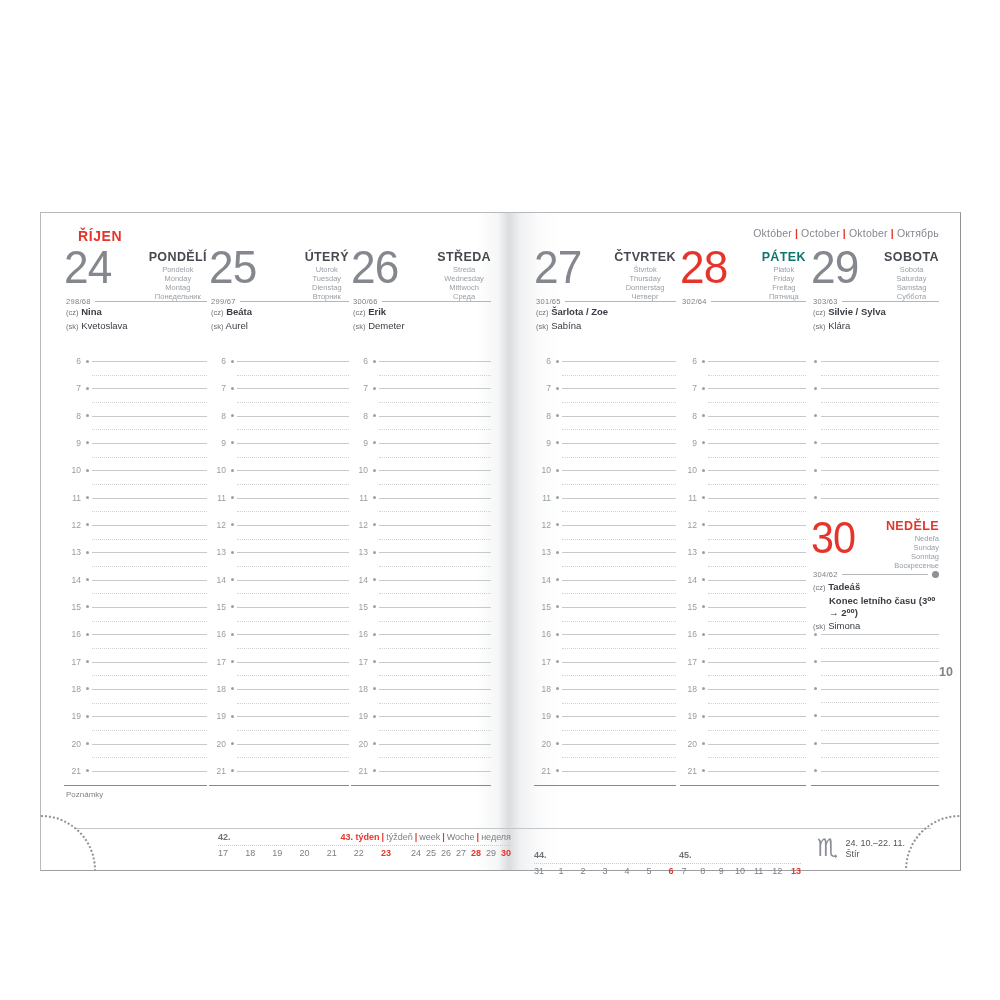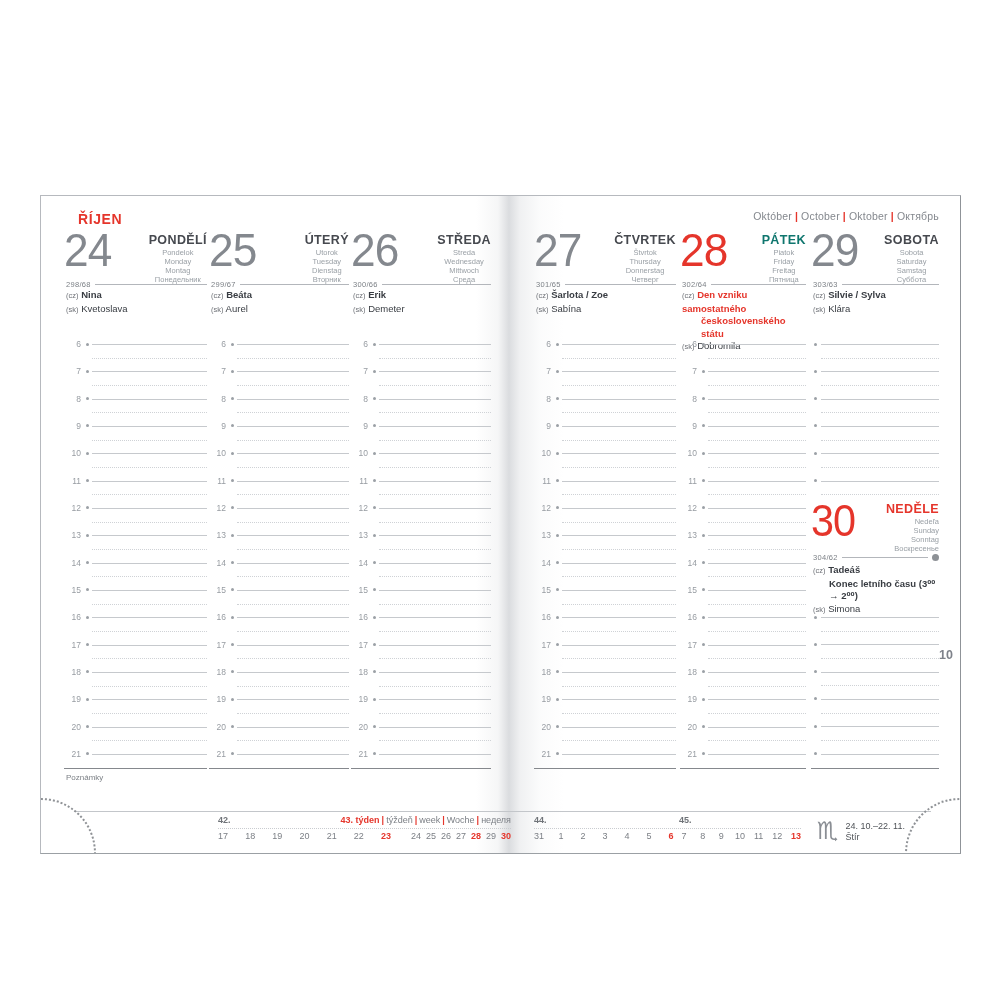--- a/index.html
+++ b/index.html
@@ -1,21 +1,21 @@
 <!DOCTYPE html>
 <html><head>
 <meta charset="utf-8">
 <style>
   :root{
     --red:#e5352b; --ink:#383c42; --num-gray:#84888e; --sub-gray:#9aa0a6;
     --line:#c6c9cd; --dotline:#cfd2d6; --rule:#b3b6bb; --darkrule:#85888d;
   }
   *{margin:0;padding:0;box-sizing:border-box}
   html,body{width:1000px;height:1000px;background:#fff;font-family:"Liberation Sans","DejaVu Sans",sans-serif;-webkit-font-smoothing:antialiased}
-  #spread{position:absolute;left:40px;top:195px;width:921px;height:659px;background:#fff;
+  #spread{position:absolute;left:40px;top:212px;width:921px;height:659px;background:#fff;
     border:1px solid #b6b9be;border-right-color:#8f9398;border-bottom-color:#9ba0a4}
   #spine{position:absolute;left:435px;top:0;width:110px;height:100%;pointer-events:none;
     background:linear-gradient(90deg,rgba(160,165,172,0) 0%,rgba(160,165,172,.10) 20%,rgba(148,153,161,.34) 30%,rgba(160,165,172,.16) 40%,rgba(180,184,190,.05) 58%,rgba(180,184,190,0) 80%)}
   .arc{position:absolute;bottom:0;width:56px;height:55px;overflow:hidden;pointer-events:none;z-index:5}
   .arc.bl{left:0}.arc.br{right:0}
   .arc i{position:absolute;display:block;width:110px;height:110px;border:2px dotted #8f9296;border-radius:50%;background:transparent}
   .arc.bl i{left:-55px;top:0}.arc.br i{right:-55px;top:0}
 
   #rijen{position:absolute;left:37px;top:15px;font-size:14px;font-weight:bold;color:var(--red);letter-spacing:.6px}
   #month-right{position:absolute;right:21px;top:14px;font-size:10.5px;color:#84888e;letter-spacing:.2px}
@@ -548,25 +548,20 @@
           <div class="day-name" style="color: #0f766e;">PÁTEK</div>
           <div class="sub-name">Piatok</div>
           <div class="sub-name">Friday</div>
           <div class="sub-name">Freitag</div>
           <div class="sub-name">Пятница</div>
         </div>
         <div class="date-row">
           <span class="doy">302/64</span>
           <i class="rule"></i>
         </div>
-        <div class="names-block">
-          <div><span class="lab">(cz)</span><span class="czname" style="color: rgb(229, 53, 43);"> Den vzniku samostatného</span></div>
-          <div class="cz2" style="color: rgb(229, 53, 43);">československého státu</div>
-          <div><span class="lab">(sk)</span><span> Dobromila</span></div>
-        </div>
         <div class="grid numbered" style="top: 148px;">
           <div class="hrow">
             <span class="num">6</span>
             <i class="dot"></i>
             <i class="sline"></i>
             <i class="dline"></i>
           </div>
           <div class="hrow">
             <span class="num">7</span>
             <i class="dot"></i>
@@ -786,21 +781,21 @@
         <div class="wk-nums" style="left: 193px; width: 100px;">
           <span>24</span>
           <span>25</span>
           <span>26</span>
           <span>27</span>
           <span class="red">28</span>
           <span>29</span>
           <span class="red">30</span>
         </div>
       </div>
-      <div class="wk-zone" style="left: 493px; width: 267px;">
+      <div class="wk-zone" style="left: 493px; width: 267px; margin-top: 18px;">
         <div class="wk-labels">
           <span class="wk-label-left">44.</span>
           <span class="wk-label-left" style="left: 145px;">45.</span>
         </div>
         <div class="wk-dotted"></div>
         <div class="wk-nums" style="left: 0px; width: 124px; gap: 12px;">
           <span>31</span>
           <span>1</span>
           <span>2</span>
           <span>3</span>

